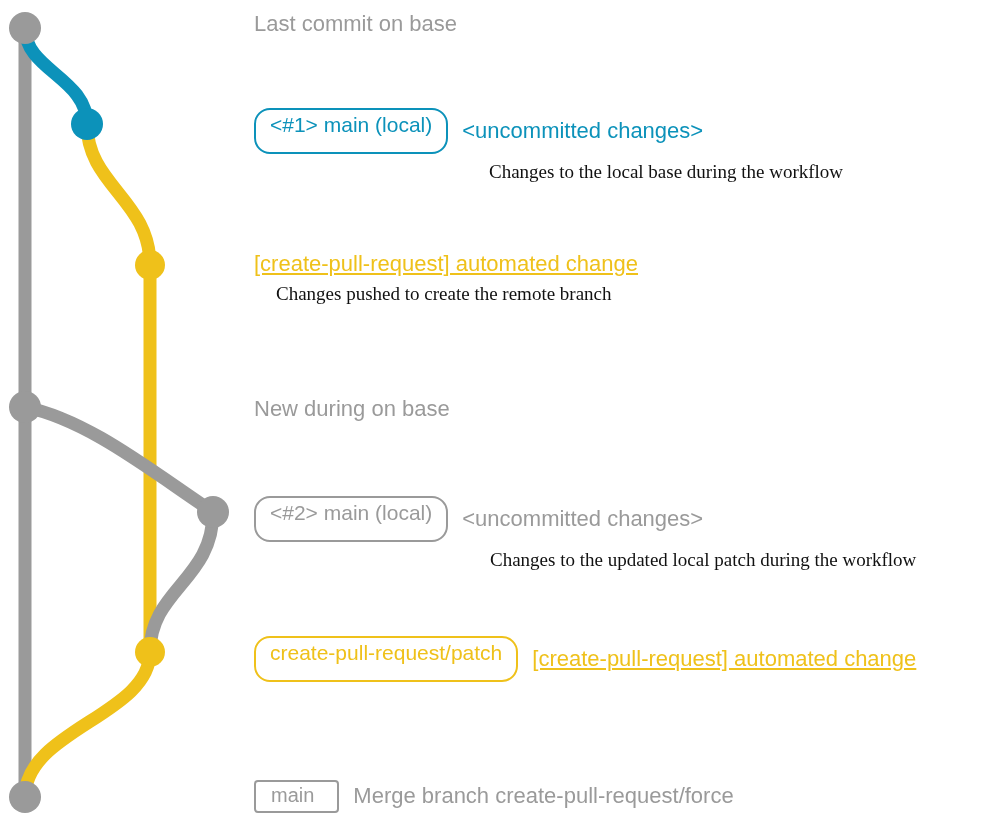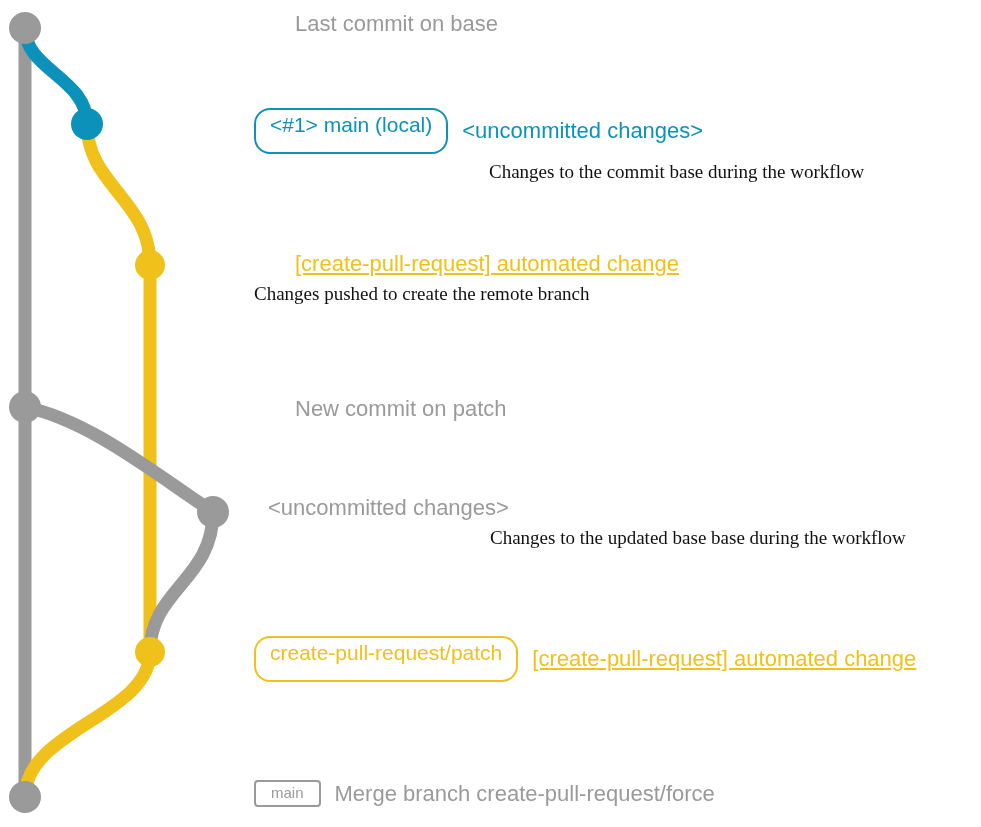--- a/index.html
+++ b/index.html
@@ -55,42 +55,41 @@
   }
   .pill.yellow {
     border-color: #efc11a;
     color: #efc11a;
   }
   .pill.gray {
     border-color: #9a9a9a;
     color: #9a9a9a;
   }
   .pill.small {
-    font-size: 15px;
+    font-size: 20px;
     border-radius: 4px;
-    padding: 3px 15px 4px 15px;
+    padding: 3px 23px 4px 15px;
   }
   .headline {
     font-size: 22px;
     line-height: 1.1;
     white-space: nowrap;
-    margin-left: 41px;
   }
   .headline.gray   { color: #9a9a9a; }
   .headline.blue   { color: #0c92ba; }
   .headline.yellow { color: #efc11a; text-decoration: underline; }
   .gap-after-pill { margin-left: 14px; }
   .desc {
     font-family: "Liberation Serif", serif;
     font-size: 19px;
     color: #111111;
     white-space: nowrap;
     margin-top: 7px;
   }
-  .desc.ind-1 { }
+  .desc.ind-1 { margin-left: 22px; }
   .desc.ind-2 { margin-left: 235px; }
   .desc.ind-3 { margin-left: 236px; }
   .desc.ind-4 { margin-left: 315px; }
 </style>
 </head>
 <body>
 
 <div id="canvas">
 
   <svg id="graph" viewBox="0 0 981 827" width="981" height="827" xmlns="http://www.w3.org/2000/svg">
@@ -122,41 +121,42 @@
     <div class="row-line">
       <span class="headline gray">Last commit on base</span>
     </div>
   </div>
 
   <div class="row" style="left:254px; top:108px;">
     <div class="row-line">
       <span class="pill blue">&lt;#1&gt; main (local)</span>
       <span class="headline blue gap-after-pill">&lt;uncommitted changes&gt;</span>
     </div>
-    <div class="desc ind-2">Changes to the commit base during the workflow</div>
+    <div class="desc ind-2">Changes to the local base during the workflow</div>
   </div>
 
   <div class="row" style="left:254px; top:252px;">
     <div class="row-line">
       <span class="headline yellow">[create-pull-request] automated change</span>
     </div>
     <div class="desc ind-1">Changes pushed to create the remote branch</div>
   </div>
 
   <div class="row" style="left:254px; top:397px;">
     <div class="row-line">
-      <span class="headline gray">New commit on patch</span>
+      <span class="headline gray">New during on base</span>
     </div>
   </div>
 
   <div class="row" style="left:254px; top:496px;">
     <div class="row-line">
+      <span class="pill gray">&lt;#2&gt; main (local)</span>
       <span class="headline gray gap-after-pill">&lt;uncommitted changes&gt;</span>
     </div>
-    <div class="desc ind-3">Changes to the updated base base during the workflow</div>
+    <div class="desc ind-3">Changes to the updated local patch during the workflow</div>
   </div>
 
   <div class="row" style="left:254px; top:636px;">
     <div class="row-line">
       <span class="pill yellow">create-pull-request/patch</span>
       <span class="headline yellow gap-after-pill">[create-pull-request] automated change</span>
     </div>
   </div>
 
   <div class="row" style="left:254px; top:780px;">

